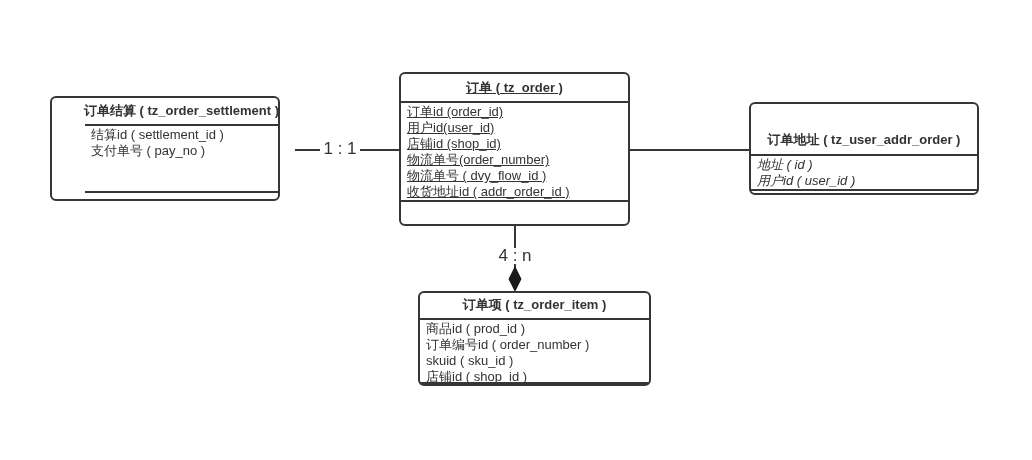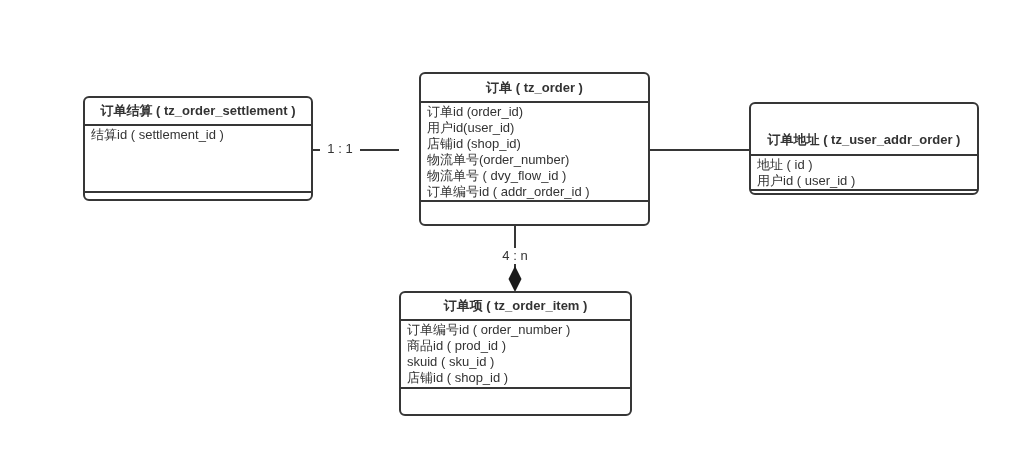--- a/index.html
+++ b/index.html
@@ -54,35 +54,35 @@
   }
   .attr-row {
     font-size: 13px;
     line-height: 16px;
     white-space: nowrap;
   }
   .entity-footer {
     flex: 1;
   }
   
-  #e-settlement { left: 83px;  top: 96px;  width: 230px; height: 105px; }
+  #e-settlement { left: 50px;  top: 96px;  width: 230px; height: 105px; padding-left: 33px; }
   #e-settlement .entity-attrs { height: 67px; }
-  #e-order      { left: 419px; top: 72px;  width: 231px; height: 154px; }
+  #e-order      { left: 399px; top: 72px;  width: 231px; height: 154px; text-decoration: underline; }
   #e-order .entity-title { height: 27px; }
   #e-order .entity-attrs { height: 99px; }
   #e-addr       { left: 749px; top: 102px; width: 230px; height: 93px; }
   #e-addr .entity-title { height: 28px; margin-top: 22px; }
-  #e-addr .entity-attrs { height: 35px; }
-  #e-item       { left: 399px; top: 291px; width: 233px; height: 125px; }
+  #e-addr .entity-attrs { height: 35px; font-style: italic; }
+  #e-item       { left: 418px; top: 291px; width: 233px; height: 95px; }
   #e-item .entity-attrs { height: 68px; }
   
   .rel-label {
     position: absolute;
     background: #ffffff;
-    font-size: 13px;
+    font-size: 17px;
     line-height: 16px;
     text-align: center;
     white-space: nowrap;
   }
   #rel-1to1 { left: 320px; top: 141px; width: 40px; }
   #rel-1ton { left: 495px; top: 248px; width: 40px; }
 </style>
 </head>
 <body>
 
@@ -96,50 +96,51 @@
   </svg>
 
   <div class="rel-label" id="rel-1to1">1 : 1</div>
 
   <div class="rel-label" id="rel-1ton">4 : n</div>
 
   <div class="entity" id="e-settlement">
     <div class="entity-title">订单结算 ( tz_order_settlement )</div>
     <div class="entity-attrs">
       <div class="attr-row">结算id ( settlement_id )</div>
+      <div class="attr-row">支付单号 ( pay_no )</div>
     </div>
     <div class="entity-footer"></div>
   </div>
 
   <div class="entity" id="e-order">
     <div class="entity-title">订单 ( tz_order )</div>
     <div class="entity-attrs">
       <div class="attr-row">订单id (order_id)</div>
       <div class="attr-row">用户id(user_id)</div>
       <div class="attr-row">店铺id (shop_id)</div>
       <div class="attr-row">物流单号(order_number)</div>
       <div class="attr-row">物流单号 ( dvy_flow_id )</div>
-      <div class="attr-row">订单编号id ( addr_order_id )</div>
+      <div class="attr-row">收货地址id ( addr_order_id )</div>
     </div>
     <div class="entity-footer"></div>
   </div>
 
   <div class="entity" id="e-addr">
     <div class="entity-title">订单地址 ( tz_user_addr_order )</div>
     <div class="entity-attrs">
       <div class="attr-row">地址 ( id )</div>
       <div class="attr-row">用户id ( user_id )</div>
     </div>
     <div class="entity-footer"></div>
   </div>
 
   <div class="entity" id="e-item">
     <div class="entity-title">订单项 ( tz_order_item )</div>
     <div class="entity-attrs">
+      <div class="attr-row">商品id ( prod_id )</div>
       <div class="attr-row">订单编号id ( order_number )</div>
-      <div class="attr-row">商品id ( prod_id )</div>
       <div class="attr-row">skuid ( sku_id )</div>
       <div class="attr-row">店铺id ( shop_id )</div>
     </div>
     <div class="entity-footer"></div>
   </div>
 
 </div>
 
 </body></html>

